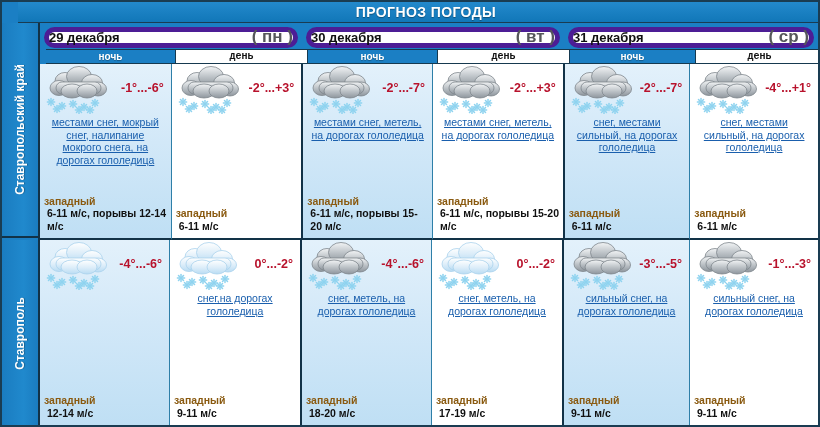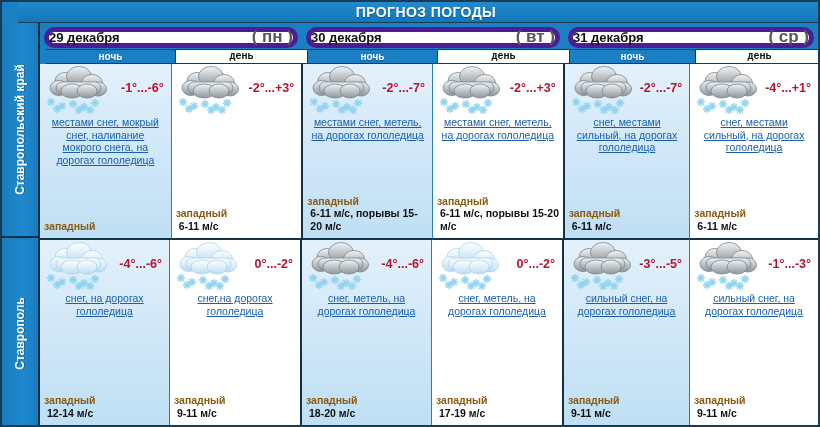--- a/index.html
+++ b/index.html
@@ -256,20 +256,21 @@
                   <line x1="41.48" y1="43.48" x2="46.52" y2="48.52"></line>
                   <line x1="41.48" y1="48.52" x2="46.52" y2="43.48"></line>
                 </g>
               </svg>
             </span>
             <span class="temp">-1°...-6°</span>
           </div>
           <div class="descr">местами снег, мокрый снег, налипание мокрого снега, на дорогах гололедица</div>
           <div class="wind">
             <span class="w-dir">западный</span>
+            <span class="w-speed">6-11 м/с, порывы 12-14 м/с</span>
           </div>
         </div>
         <div class="cell day group-end" style="width: 132px;">
           <div class="top-strip">
             <span class="wx-icon">
   <svg width="66" height="50" viewBox="0 0 66 50" aria-hidden="true">
     <defs>
       <linearGradient id="gA" x1="0" y1="0" x2="0" y2="1">
         <stop offset="0%" stop-color="#f2f4f5"></stop>
         <stop offset="55%" stop-color="#b9bfc4"></stop>
@@ -655,21 +656,20 @@
                   <line x1="30.48" y1="48.52" x2="35.52" y2="43.48"></line>
                   <line x1="40.4" y1="46" x2="47.6" y2="46"></line>
                   <line x1="44" y1="42.4" x2="44" y2="49.6"></line>
                   <line x1="41.48" y1="43.48" x2="46.52" y2="48.52"></line>
                   <line x1="41.48" y1="48.52" x2="46.52" y2="43.48"></line>
                 </g>
               </svg>
             </span>
             <span class="temp">-4°...-6°</span>
           </div>
-          <div class="descr">снег, на дорогах гололедица</div>
           <div class="wind">
             <span class="w-dir">западный</span>
             <span class="w-speed">12-14 м/с</span>
           </div>
         </div>
         <div class="cell day group-end" style="width: 132px;">
           <div class="top-strip">
             <span class="wx-icon">
   <svg width="66" height="50" viewBox="0 0 66 50" aria-hidden="true">
     <defs>

